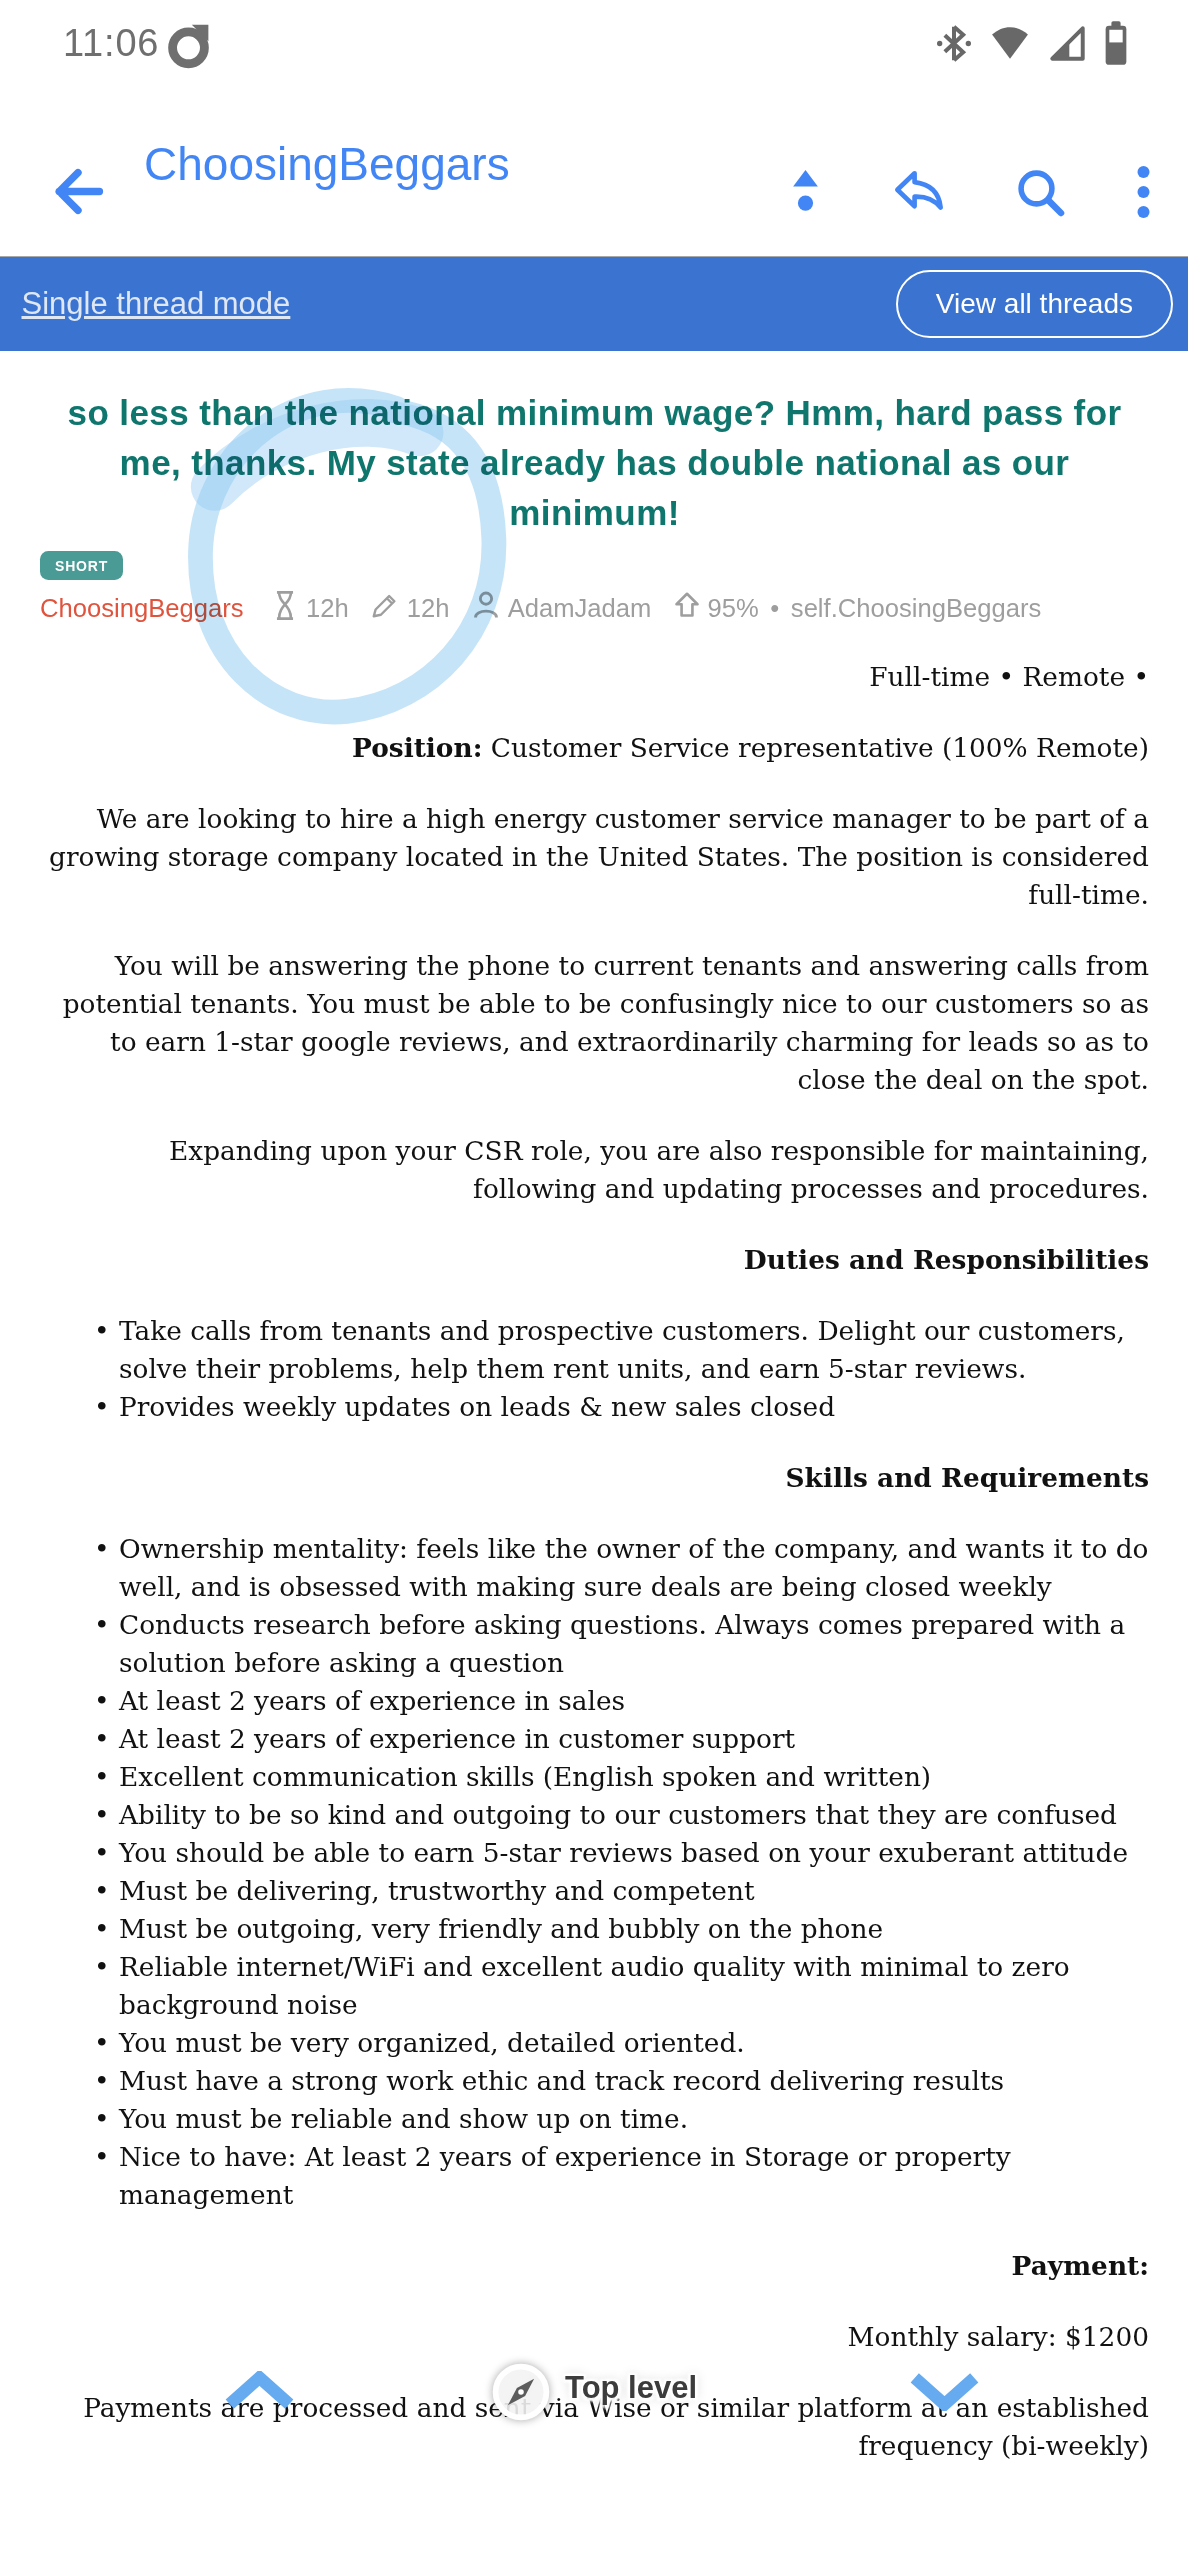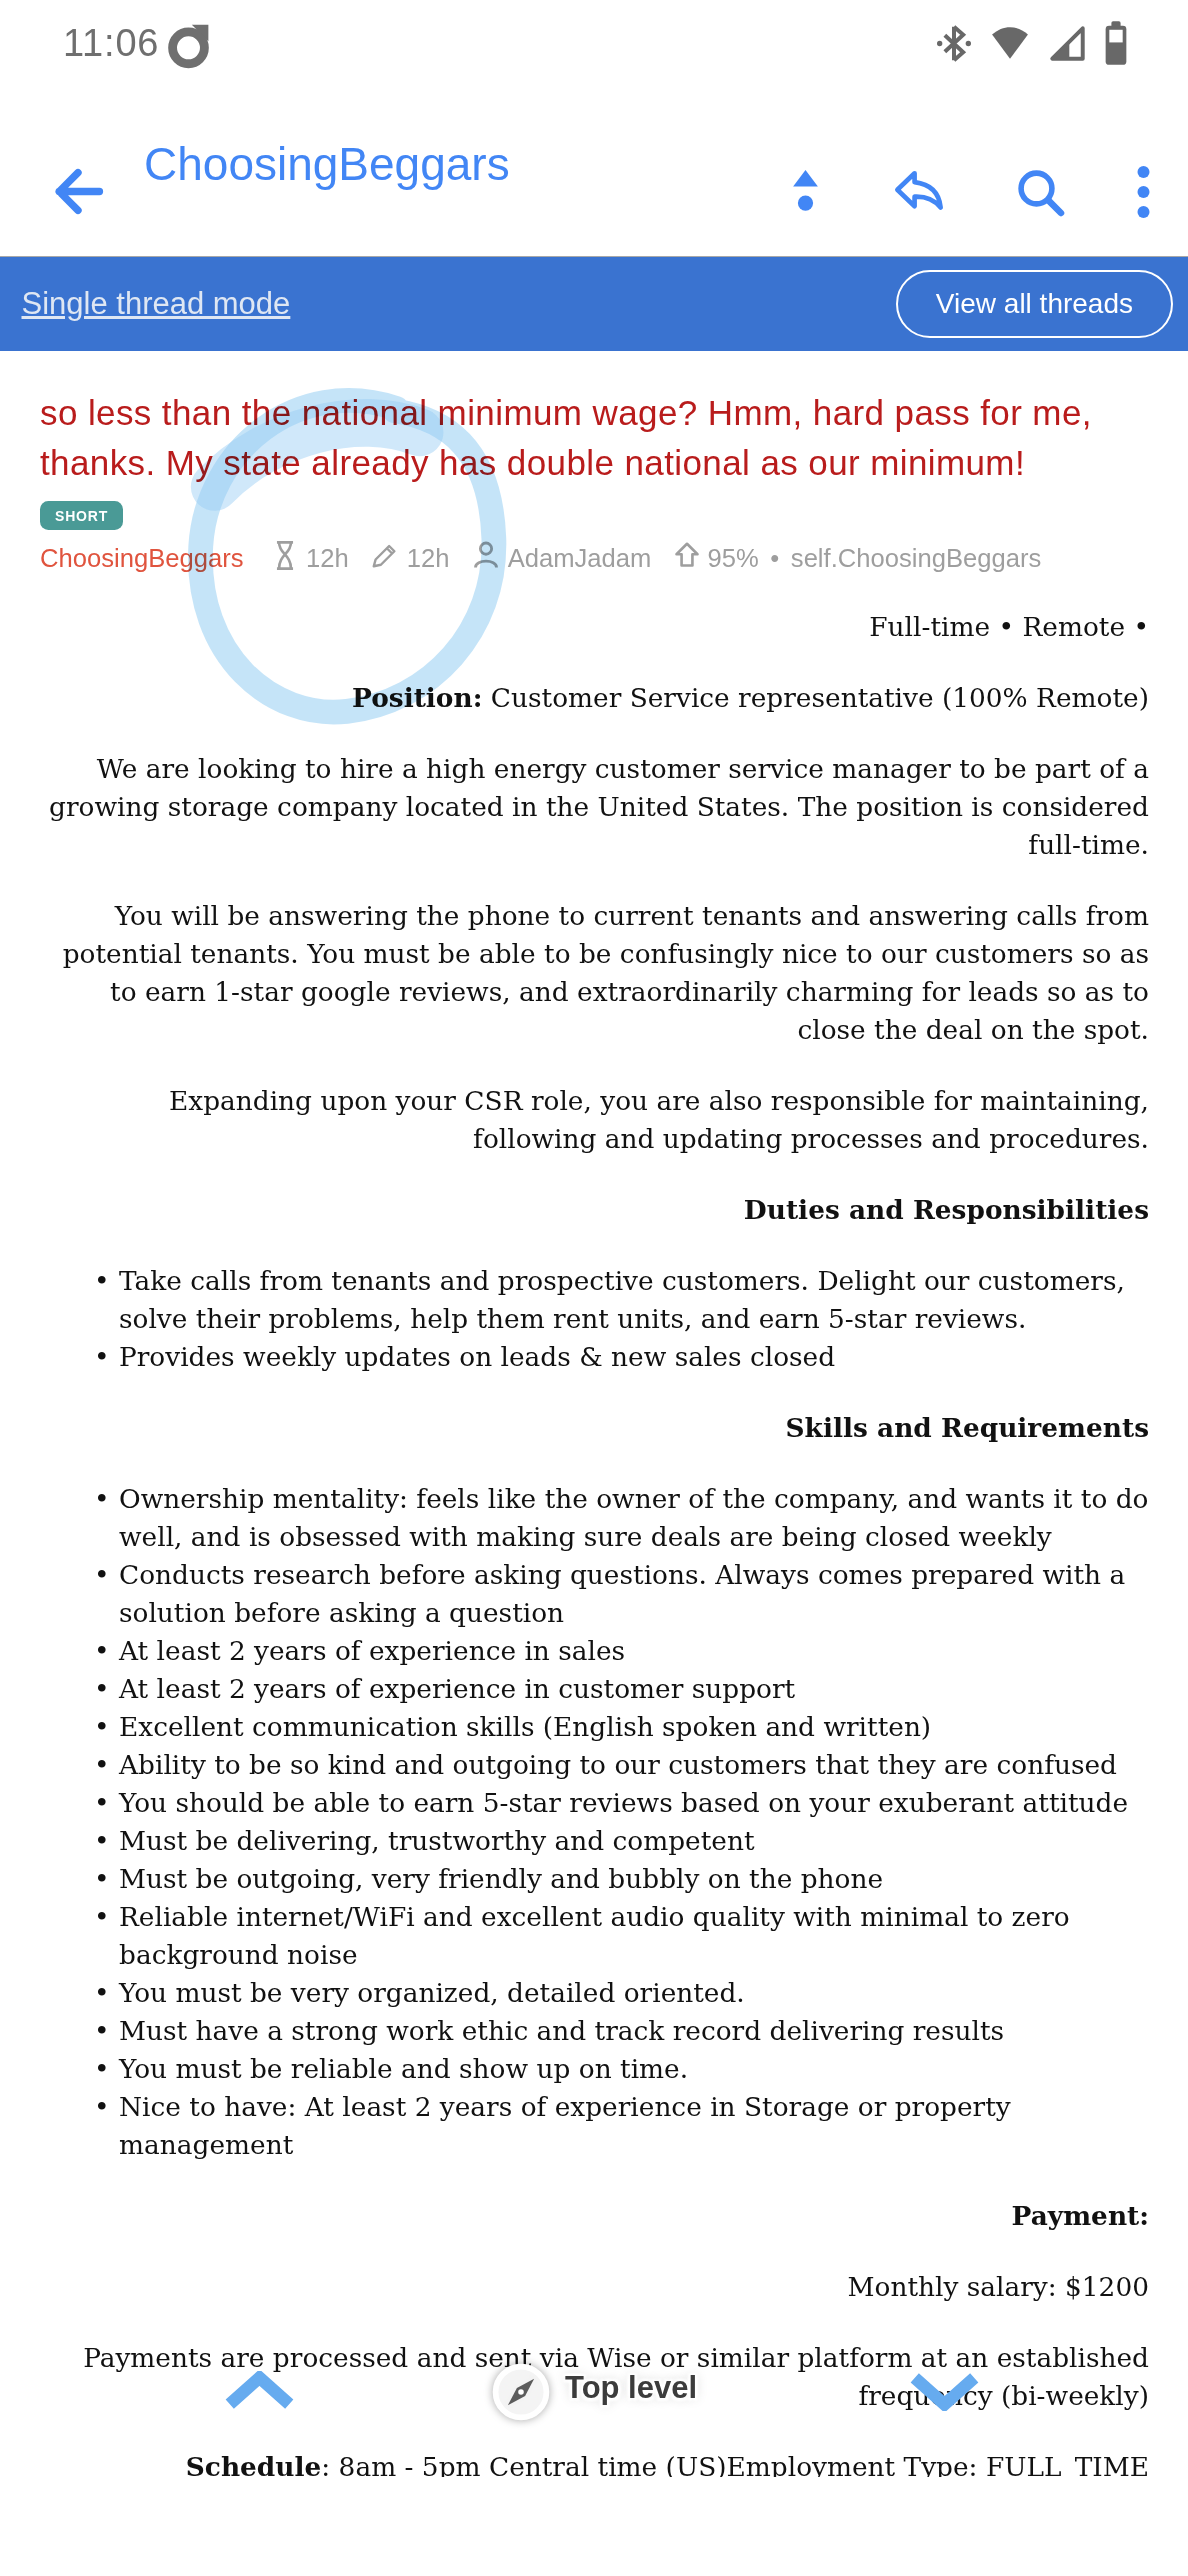--- a/index.html
+++ b/index.html
@@ -22,22 +22,22 @@
   
   .banner{position:absolute;top:256px;left:0;right:0;height:94px;background:#3a73d0;
           border-top:1.7px solid #a8a8a8;display:flex;align-items:center;}
   .banner-label{margin-left:21.5px;font-size:31px;color:#dfe7f3;text-decoration:underline;}
   .banner-btn{position:absolute;right:16px;top:13.2px;height:64px;padding:0 38px;border:2.5px solid #fff;
           border-radius:36px;background:transparent;color:#fff;font-size:28px;display:flex;
           align-items:center;font-family:"Liberation Sans",sans-serif;}
 
   
   .content{position:absolute;top:348px;left:0;right:0;padding:0 40px;}
-  .post-title{margin-top:40px;font-size:35px;line-height:50px;font-weight:400;color:#b91c1c;
-          font-family:"Liberation Sans",sans-serif;letter-spacing:0.4px;}
+  .post-title{margin-top:40px;font-size:35px;line-height:50px;font-weight:700;color:#0f766e;
+          font-family:"Liberation Sans",sans-serif;letter-spacing:0.4px;text-align:center;}
   .flair-row{margin-top:13.2px;}
   .flair{display:inline-block;background:#4a9a96;color:#fff;font-size:14px;font-weight:700;
           letter-spacing:0.8px;padding:6.6px 15px;border-radius:8.3px;}
   .meta-row{margin-top:8.3px;display:flex;align-items:center;font-size:25.6px;color:#9e9e9e;white-space:nowrap;}
   .meta-sub{color:#e0543e;margin-right:28px;}
   .meta-row .mi{margin:0 6.6px 0 0;flex:none;display:inline-block;}
   .meta-gap{width:21.5px;flex:none;}
   .meta-dot{margin:0 11.6px;}
 
   .post-body{margin-top:30px;font-family:"DejaVu Serif","Liberation Serif",serif;

